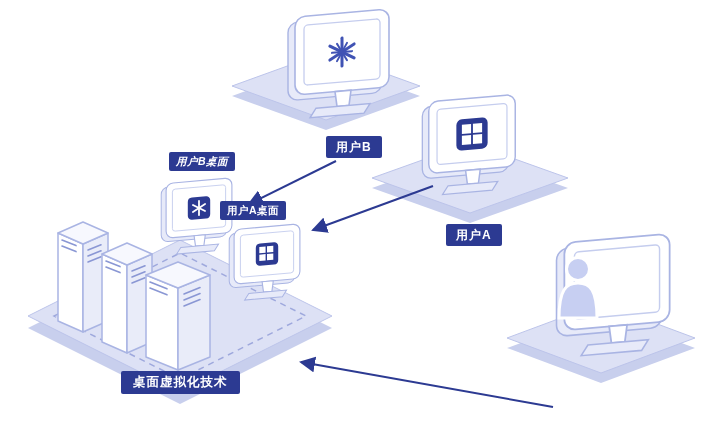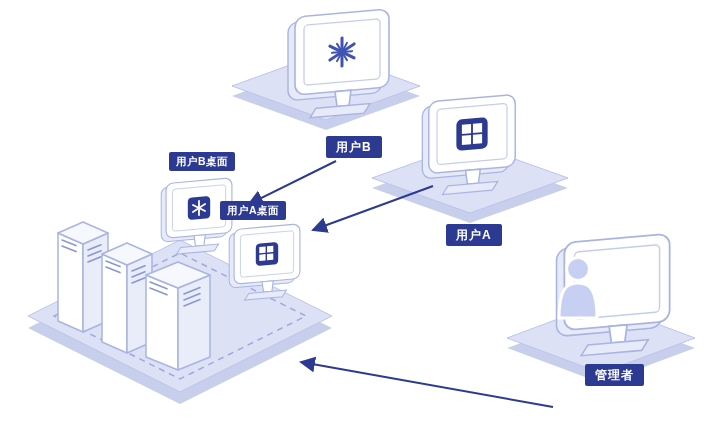--- a/index.html
+++ b/index.html
@@ -188,20 +188,20 @@
     <path class="arrow" d="M 336 161 L 249 204" marker-end="url(#arrowhead)"></path>
     <path class="arrow" d="M 433 186 L 313 230" marker-end="url(#arrowhead)"></path>
     <path class="arrow" d="M 553 407 L 301 362" marker-end="url(#arrowhead)"></path>
   </g>
 </svg>
 
 <div class="label" style="left:326px;top:136px;">用户B</div>
 
 <div class="label" style="left:446px;top:224px;">用户A</div>
 
-<div class="label" style="left:585px;top:364px;">管理者</div>
-
-
-<div class="label small" style="left:169px;top:152px;">用户B桌面</div>
+
+<div class="label big" style="left:121px;top:371px;">桌面虚拟化技术</div>
+
+<div class="label small" style="left:169px;top:152px;font-style:italic;">用户B桌面</div>
 
 <div class="label small" style="left:220px;top:201px;">用户A桌面</div>
 
 </div>
 
 </body></html>

